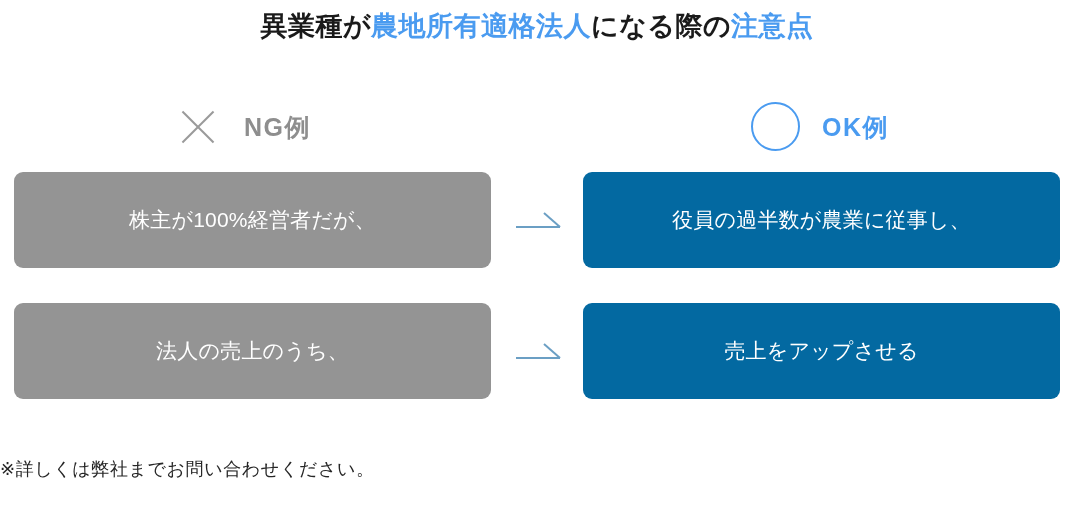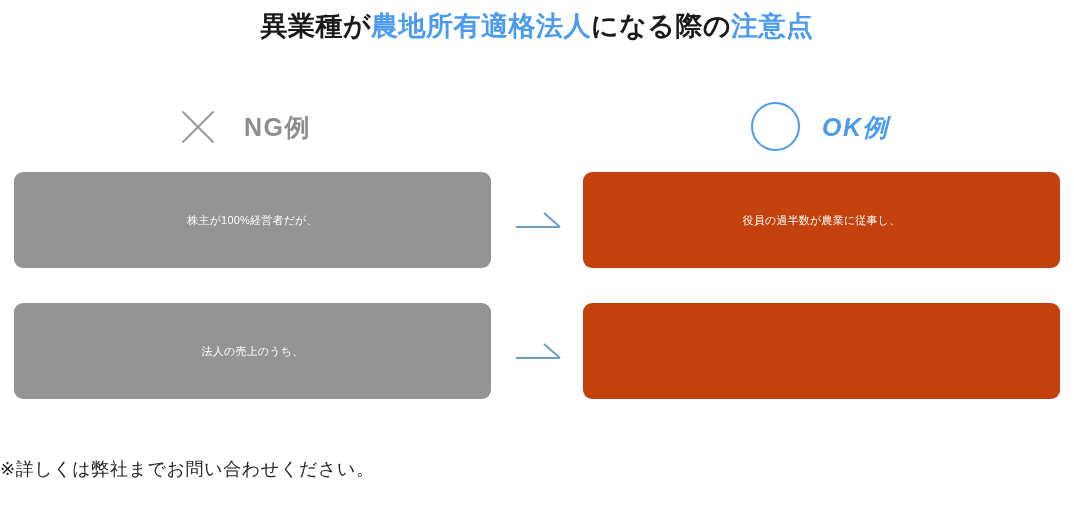--- a/index.html
+++ b/index.html
@@ -79,41 +79,41 @@
   }
 
   .col-label {
     font-size: 25px;
     font-weight: bold;
     letter-spacing: 1.5px;
     margin-left: 18px;
     line-height: 1;
   }
   .col-label.ng { color: #8e8e8e; }
-  .col-label.ok { color: #4a9bf0; font-style: italic; }
+  .col-label.ok { color: #4a9bf0; }
 
   
   .box {
     position: absolute;
     width: 477px;
     height: 96px;
     border-radius: 9px;
     display: flex;
     align-items: center;
     justify-content: center;
     text-align: center;
     color: #ffffff;
-    font-size: 11px;
+    font-size: 21px;
     line-height: 26px;
     letter-spacing: 0.2px;
     box-sizing: border-box;
     padding: 0 14px;
   }
   .box.ng { background: #949494; left: 14px; }
-  .box.ok { background: #c2410c; left: 583px; }
+  .box.ok { background: #0369a1; left: 583px; }
   .row1 { top: 172px; }
   .row2 { top: 303px; }
 
   .box-text { display: block; }
 
   
   .arrow {
     position: absolute;
     left: 516px;
     width: 48px;
@@ -175,16 +175,17 @@
   </div>
 </div>
 
 <svg class="arrow row2" viewBox="0 0 48 22">
   <line x1="0" y1="18" x2="44" y2="18" stroke="#6b9fc4" stroke-width="2"></line>
   <line x1="44" y1="18" x2="28" y2="4" stroke="#6b9fc4" stroke-width="2"></line>
 </svg>
 
 <div class="box ok row2">
   <div>
+    <span class="box-text">売上をアップさせる</span>
   </div>
 </div>
 
 <div class="footnote">※詳しくは弊社までお問い合わせください。</div>
 
 </body></html>

